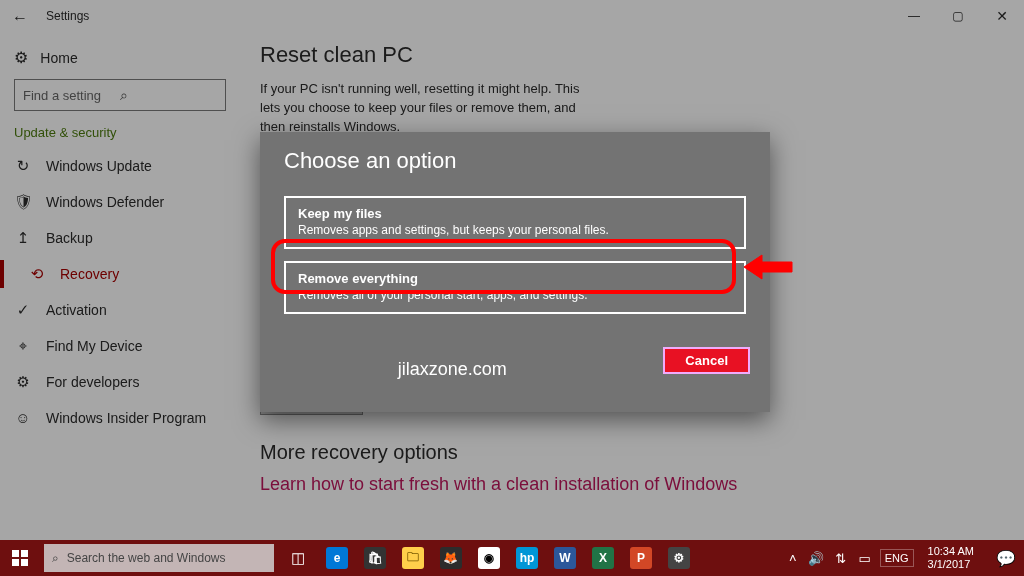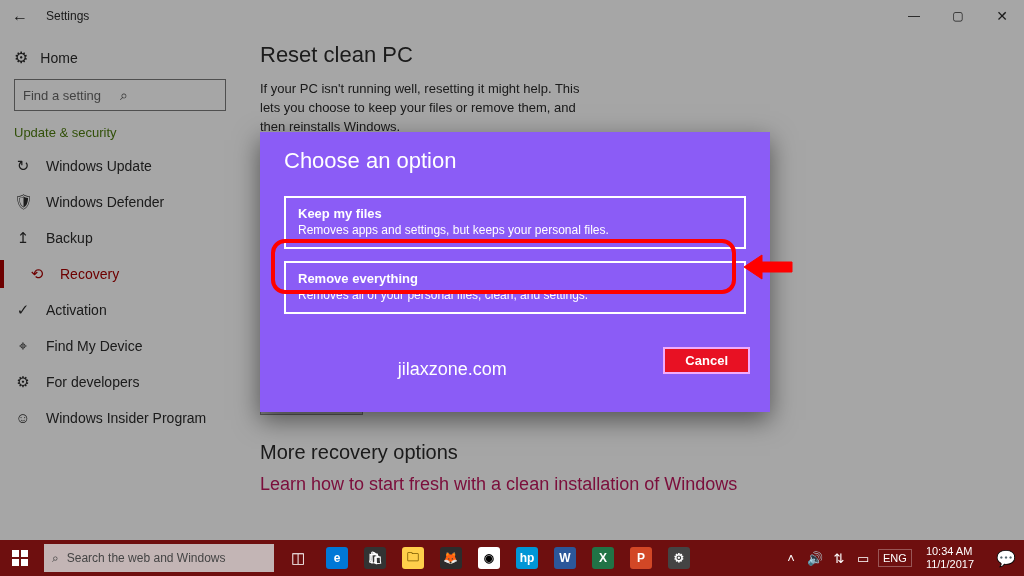--- a/index.html
+++ b/index.html
@@ -40,21 +40,21 @@
 .main h1 { font-weight:400; font-size:22px; margin-bottom:12px; }
 .main p.desc { font-size:13px; max-width:340px; line-height:1.45; margin-bottom:14px; }
 .btn-grey { display:inline-block; background:#cccccc; border:1px solid #8c8c8c; padding:5px 16px; font-size:13px; color:#2b2b2b; }
 .main h2 { font-weight:400; font-size:20px; margin-top:26px; margin-bottom:10px; }
 .link-red { color:#be185d; font-size:18px; }
 
 
 .dim { position:absolute; left:0; top:0; right:0; bottom:36px; background:rgba(0,0,0,0.35); }
 
 
-.dialog { position:absolute; left:260px; top:132px; width:510px; height:280px; background:#8b5cf6; color:#fff; box-shadow:0 8px 24px rgba(0,0,0,0.5); }
+.dialog { position:absolute; left:260px; top:132px; width:510px; height:280px; background:#737373; color:#fff; box-shadow:0 8px 24px rgba(0,0,0,0.5); }
 .dialog h3 { font-weight:300; font-size:22px; padding:16px 24px 10px 24px; }
 .option-box { margin:12px 24px 10px 24px; border:2px solid #fff; padding:8px 12px 10px 12px; cursor:pointer; }
 .option-box .ot { font-size:13px; font-weight:600; }
 .option-box .od { font-size:12px; font-weight:300; margin-top:2px; }
 .dlg-footer-row { position:relative; height:64px; }
 .watermark { position:absolute; left:27%; bottom:8px; font-size:18px; font-weight:300; }
 .btn-cancel { position:absolute; right:20px; bottom:14px; background:#e81123; color:#fff; border:2px solid #f0abfc; padding:4px 20px; font-size:13px; font-weight:600; }
 
 
 .annot-round { position:absolute; border:4px solid #ff0000; border-radius:14px; pointer-events:none; }
@@ -169,21 +169,21 @@
   <div class="dialog">
     <h3>Choose an option</h3>
 
     <div class="option-box">
       <div class="ot">Keep my files</div>
       <div class="od">Removes apps and settings, but keeps your personal files.</div>
     </div>
 
     <div class="option-box">
       <div class="ot">Remove everything</div>
-      <div class="od">Removes all of your personal files, clean, and settings.</div>
+      <div class="od">Removes all of your personal start, apps, and settings.</div>
     </div>
 
     <div class="dlg-footer-row">
       <div class="watermark">jilaxzone.com</div>
       <div class="btn-cancel">Cancel</div>
     </div>
   </div>
 
   <div class="annot-round" style="left:271px; top:239px; width:465px; height:55px;"></div>
 
@@ -244,19 +244,19 @@
     <div class="spacer"></div>
 
     <div class="tray">
       <span class="ticon">˄</span>
       <span class="ticon">🔊</span>
       <span class="ticon">⇅</span>
       <span class="ticon">▭</span>
       <span class="lang">ENG</span>
       <div class="clock">
         <div>10:34 AM</div>
-        <div>11/1/2017</div>
+        <div>3/1/2017</div>
       </div>
     </div>
     <div class="notif">💬</div>
   </div>
 
 </div>
 
 </body></html>

